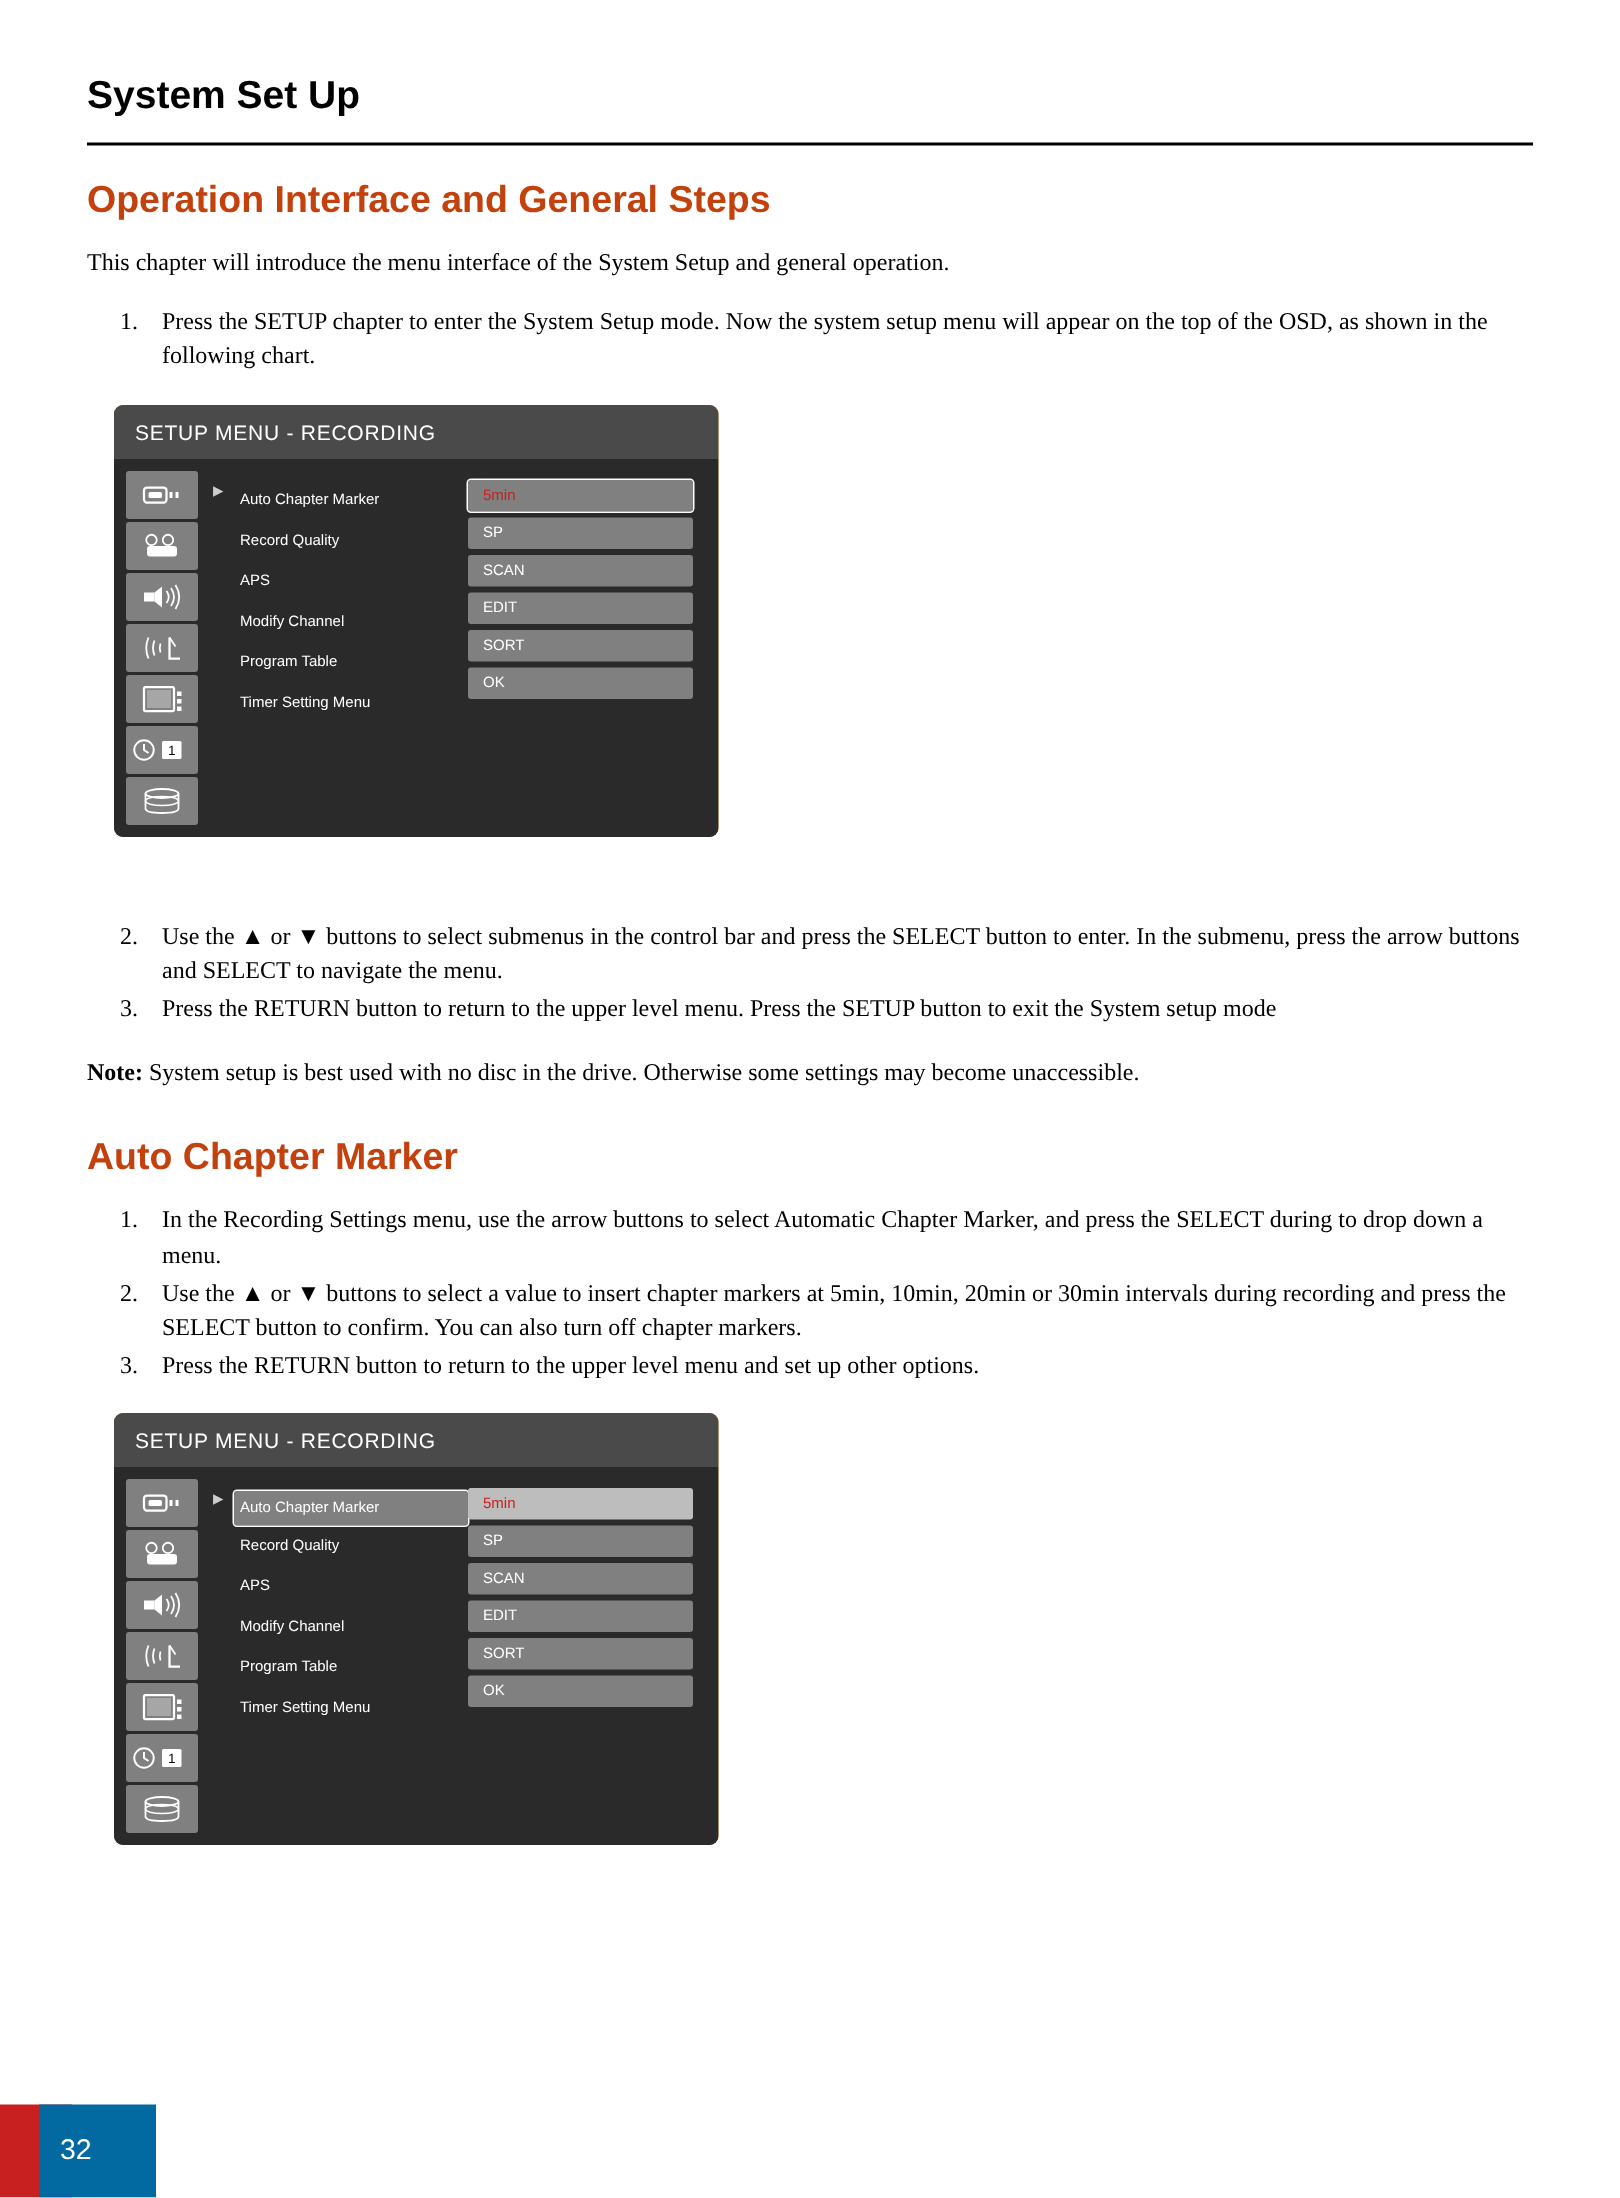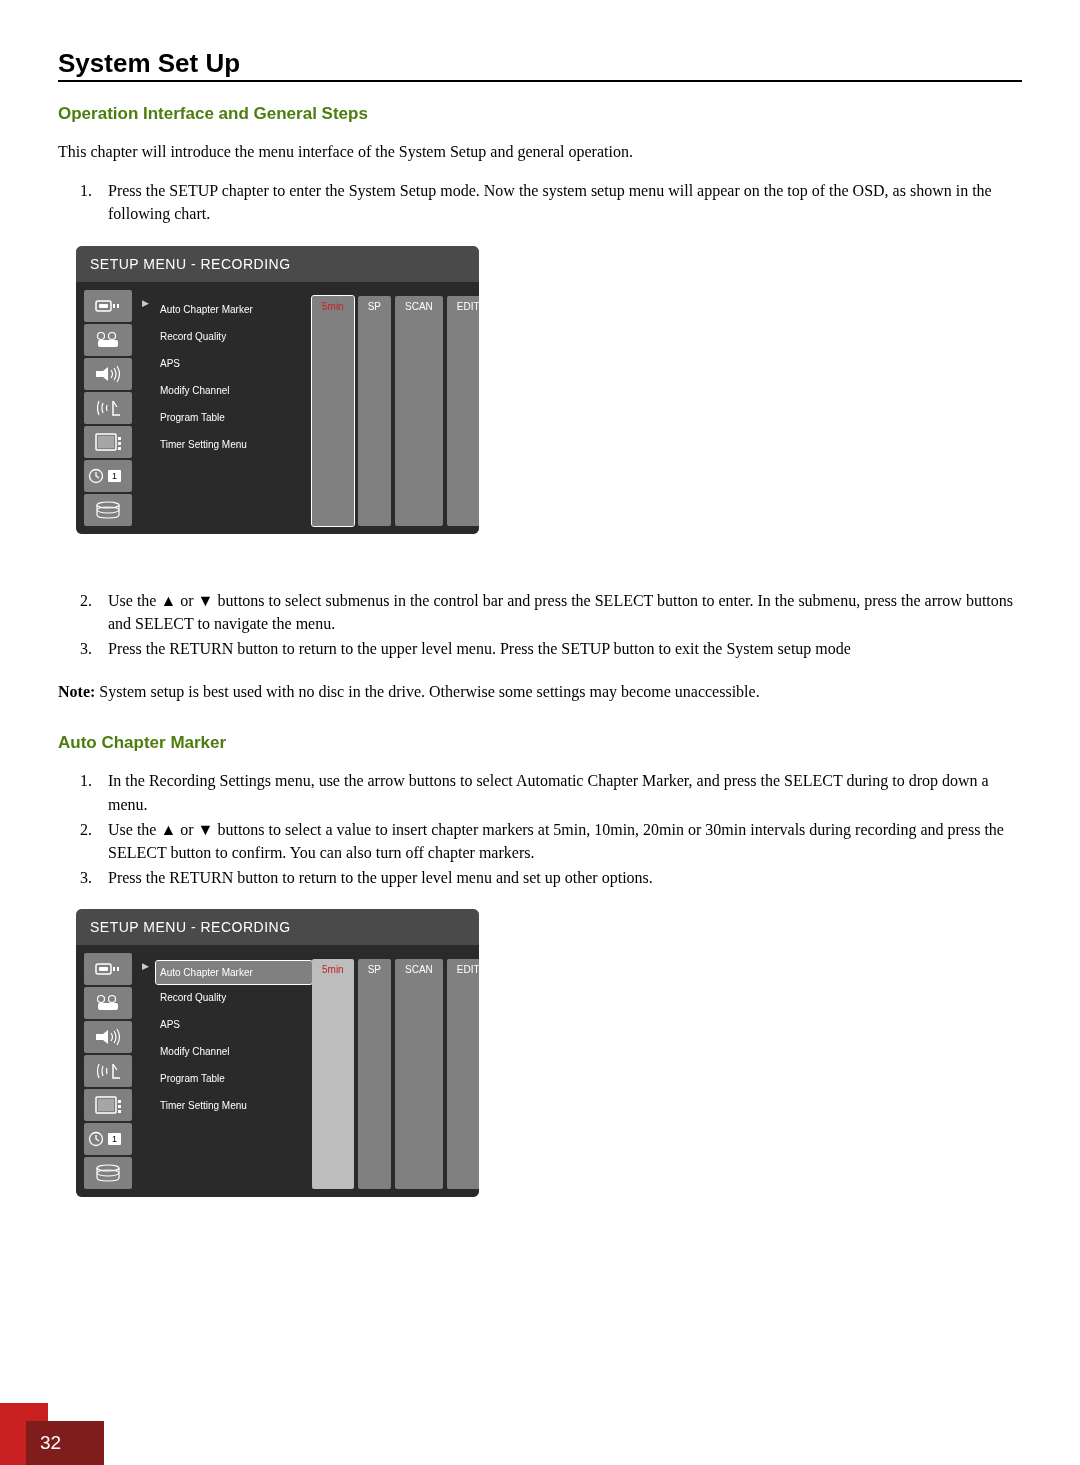--- a/index.html
+++ b/index.html
@@ -12,28 +12,28 @@
     color: #000;
   }
   .page {
     padding: 48px 58px 0 58px;
   }
   .page-title {
     font-size: 26px;
     font-weight: bold;
     font-family: Arial, Helvetica, sans-serif;
     border-bottom: 2px solid #000;
-    padding-bottom: 1px;
+    padding-bottom: 16px;
     margin-bottom: 22px;
   }
   .section-title {
-    font-size: 17px;
+    font-size: 25px;
     font-weight: bold;
     font-family: Arial, Helvetica, sans-serif;
-    color: #4d7c0f;
+    color: #c2410c;
     margin-top: 16px;
     margin-bottom: 16px;
   }
   .body-text {
     font-size: 16px;
     line-height: 1.45;
     margin-bottom: 16px;
   }
   .note-text {
     font-size: 16px;
@@ -116,21 +116,21 @@
   .osd-label-row.selected {
     outline: 1px solid #fff;
     background: #808080;
     border-radius: 2px;
     height: 23px;
     margin-top: 2px;
   }
   .osd-values {
     width: 150px;
     display: flex;
-    flex-direction: row;
+    flex-direction: column;
     gap: 4px;
     padding-top: 6px;
   }
   .osd-value-row {
     background: #808080;
     color: #fff;
     font-size: 10px;
     padding: 5px 10px;
     border-radius: 2px;
   }
@@ -152,22 +152,22 @@
   }
   .footer-red {
     position: absolute;
     left: 0; bottom: 0;
     width: 48px; height: 62px;
     background: #c82020;
   }
   .footer-black {
     position: absolute;
     left: 26px; bottom: 0;
-    width: 78px; height: 44px;
-    background: #7f1d1d;
+    width: 78px; height: 62px;
+    background: #0369a1;
     color: #fff;
     font-size: 19px;
     font-family: Arial, sans-serif;
     display: flex;
     align-items: center;
     justify-content: flex-start;
     padding-left: 14px;
   }
 </style>
 </head>

